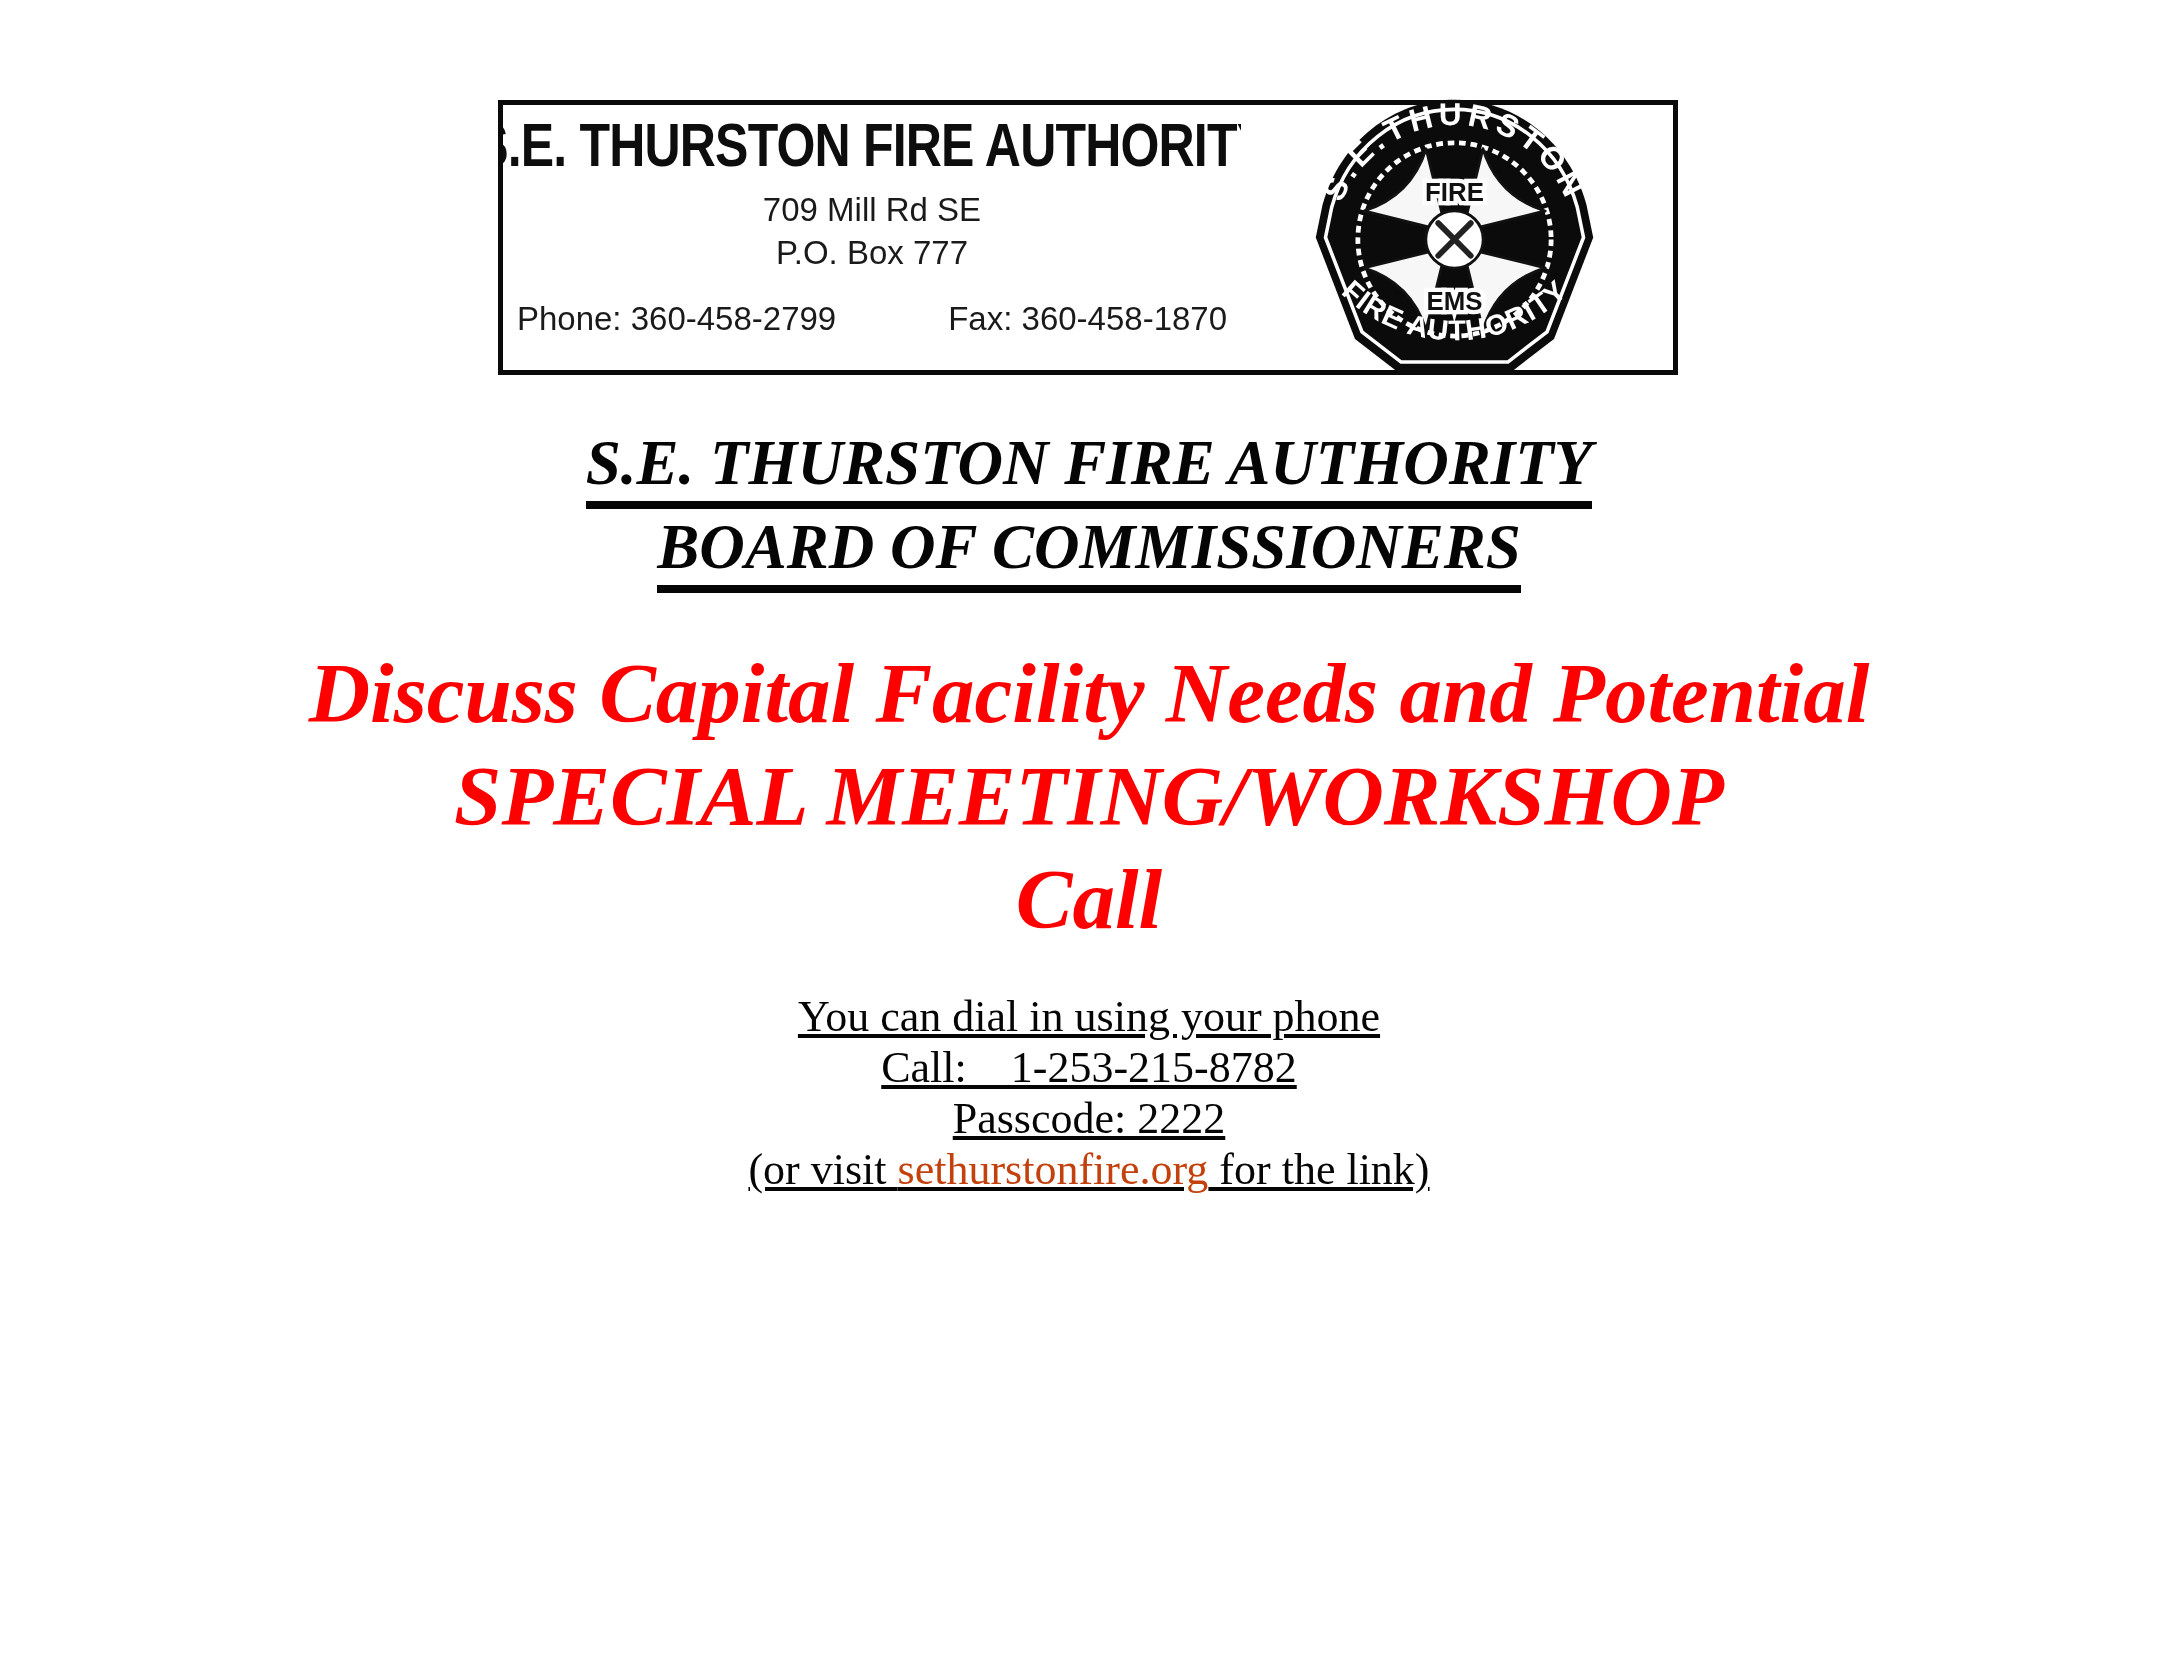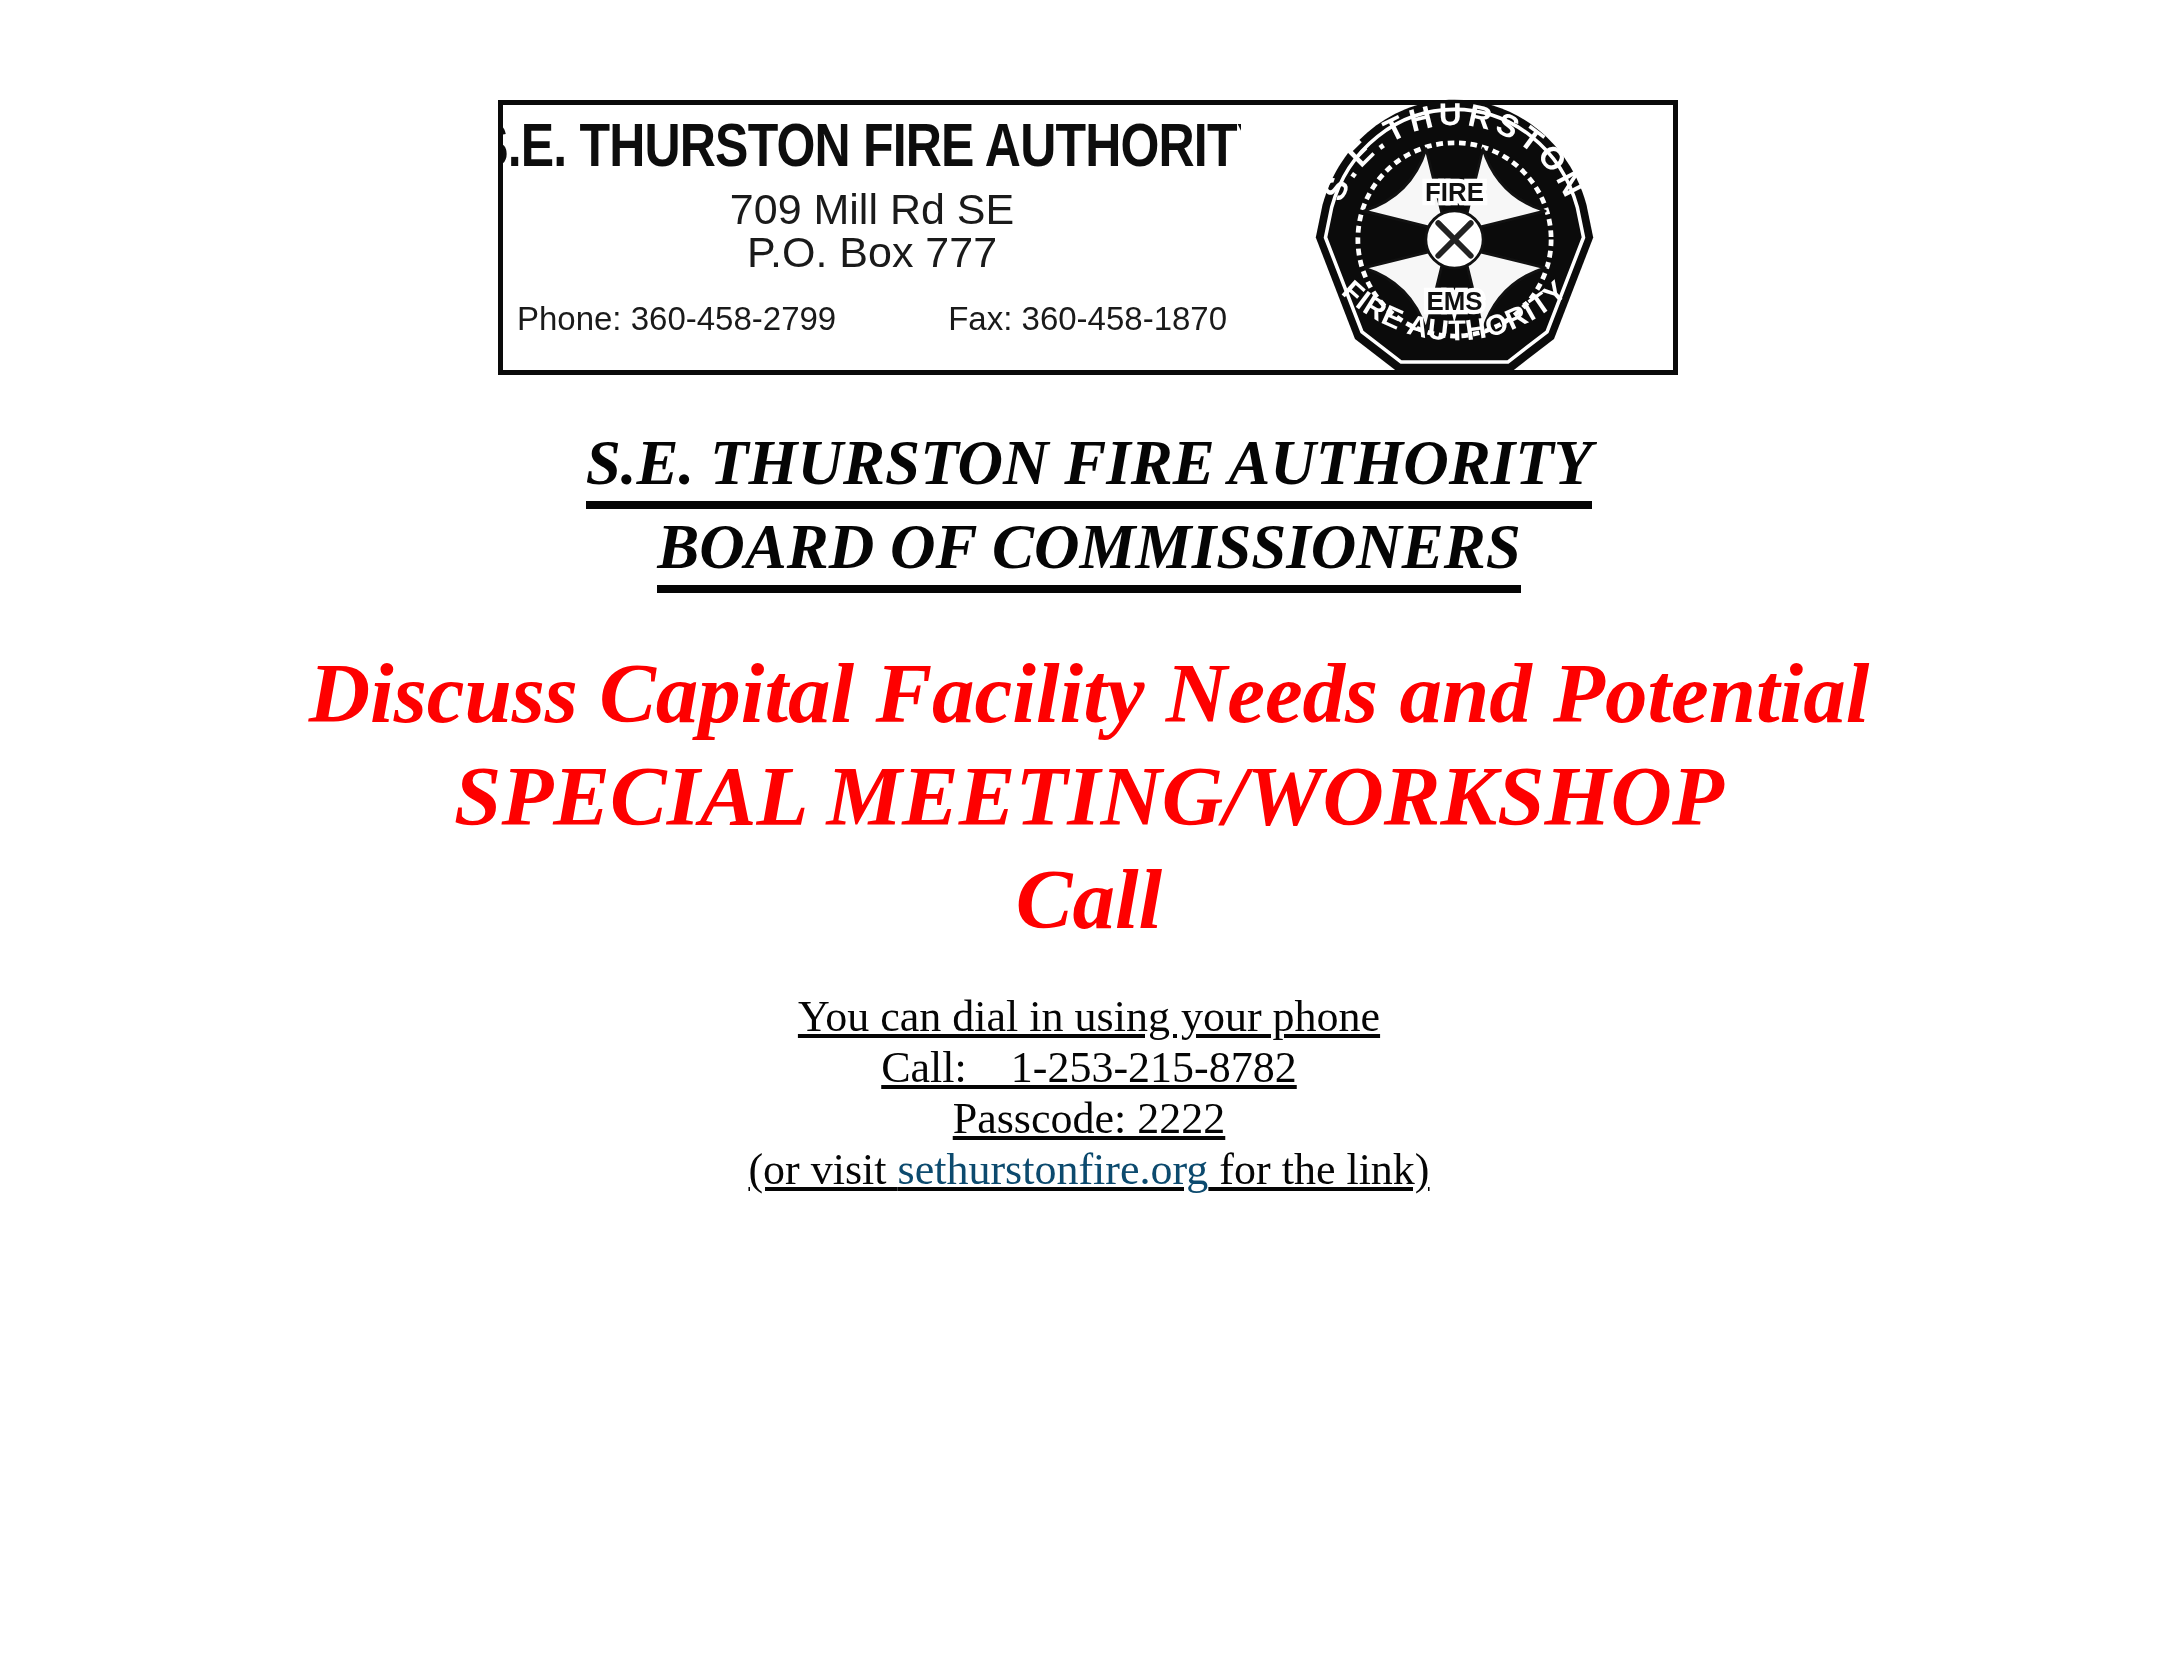--- a/index.html
+++ b/index.html
@@ -38,21 +38,21 @@
     font-weight:bold;
     line-height:65px;
     white-space:nowrap;
     letter-spacing:-1px;
     transform:scaleX(0.82);
     transform-origin:center;
     color:#0d0d0d;
   }
   .lh-address{
     margin-top:10px;
-    font-size:43px;
+    font-size:33px;
     line-height:43px;
     text-align:center;
     color:#1a1a1a;
   }
   .lh-phone{
     margin-top:26px;
     font-size:33px;
     display:flex;
     gap:112px;
     color:#1a1a1a;
@@ -97,21 +97,21 @@
     color:#050505;
   }
   .dialin{
     margin-top:40px;
     font-size:44px;
     line-height:51px;
     color:#050505;
     text-decoration:underline;
   }
   .dialin a{
-    color:#0c4a6e; 
+    color:#c2410c; 
     text-decoration:none;
     cursor:pointer;
   }
   
   .badge-arc{
     font-family:"Liberation Sans", sans-serif;
     font-weight:bold;
     fill:#ffffff;
   }
   .badge-label{

